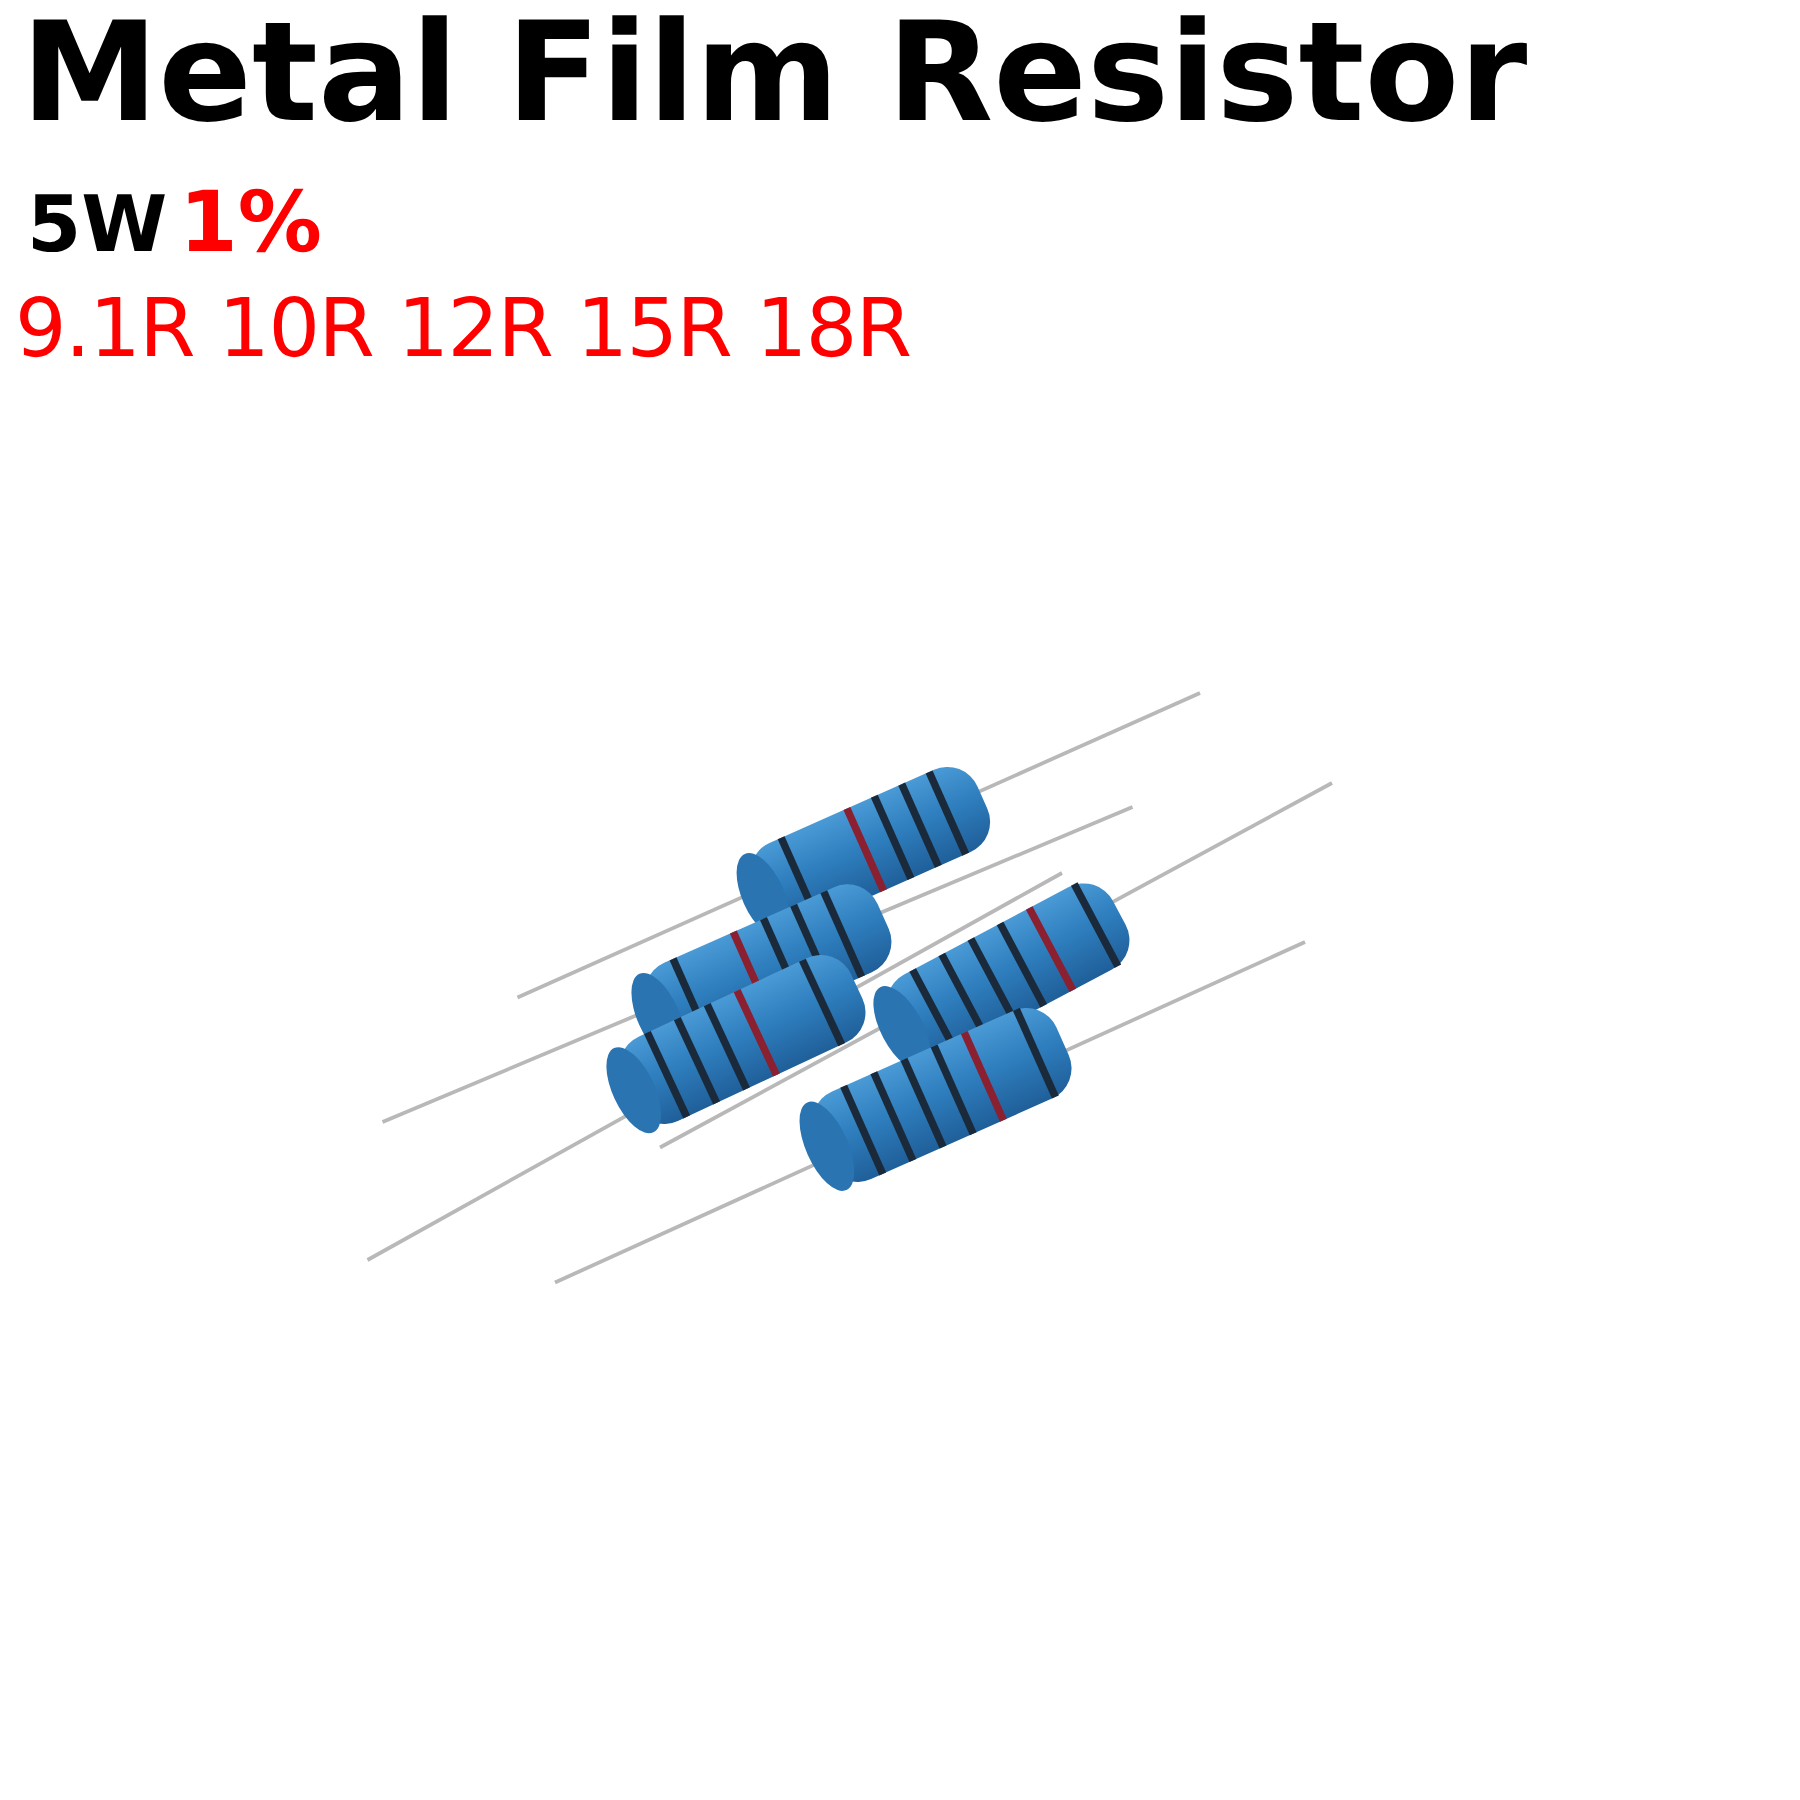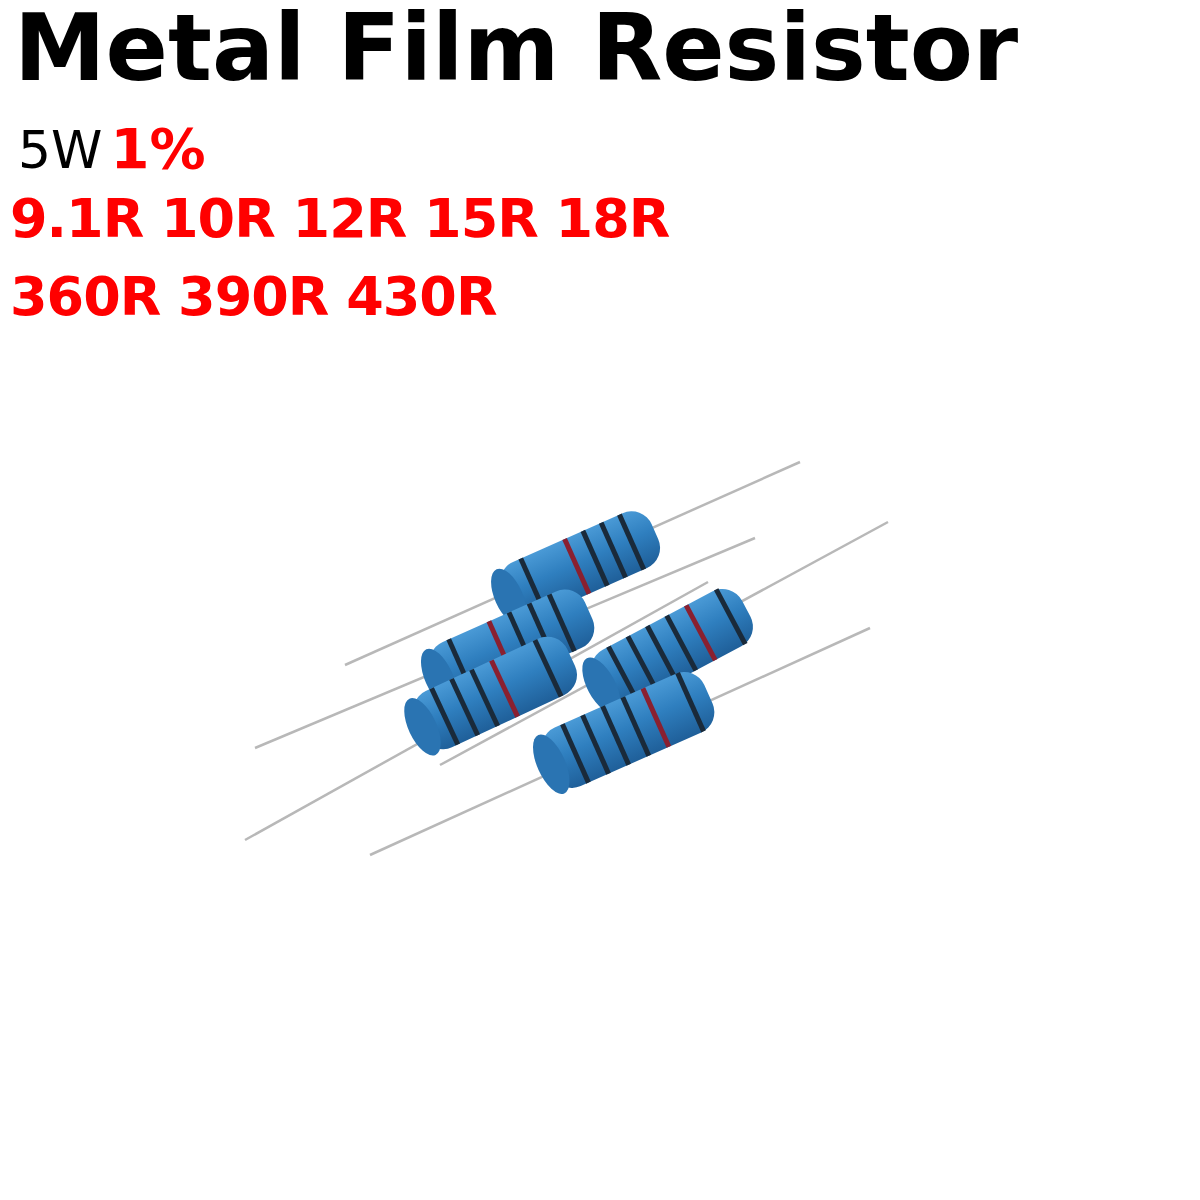--- a/index.html
+++ b/index.html
@@ -1,36 +1,35 @@
 <!DOCTYPE html>
 <html><head>
 <meta charset="utf-8">
 <style>
   html, body { margin:0; padding:0; background:#ffffff; }
   body { width:1200px; height:1200px; position:relative; overflow:hidden; font-family:"DejaVu Sans", sans-serif; }
   .title { position:absolute; left:14px; top:-4px; font-size:92px; font-weight:bold; color:#000; letter-spacing:0px; white-space:nowrap; line-height:1.15; }
   .spec { position:absolute; left:18px; top:118px; white-space:nowrap; line-height:1.1; }
-  .spec .power { font-size:52px; font-weight:normal; color:#000; }
+  .spec .power { font-size:52px; font-weight:bold; color:#000; }
   .spec .tol { font-size:56px; font-weight:bold; color:#ff0000; margin-left:8px; }
-  .values { position:absolute; left:10px; top:180px; color:#ff0000; font-weight:bold; font-size:54px; line-height:78px; white-space:nowrap; letter-spacing:-1px; }
+  .values { position:absolute; left:10px; top:180px; color:#ff0000; font-weight:normal; font-size:54px; line-height:78px; white-space:nowrap; letter-spacing:-1px; }
   .values .row { display:block; }
   .photo { position:absolute; left:0; top:420px; width:1200px; height:620px; }
 </style>
 </head>
 <body>
 
 <div class="title">Metal Film Resistor</div>
 
 <div class="spec">
   <span class="power">5W</span><span class="tol">1%</span>
 </div>
 
 <div class="values">
   <span class="row">9.1R 10R 12R 15R 18R</span>
-  <span class="row">360R 390R 430R</span>
 </div>
 
 <svg class="photo" viewBox="0 420 1200 620" xmlns="http://www.w3.org/2000/svg">
   <defs>
     <linearGradient id="bodyGrad" x1="0" y1="0" x2="0" y2="1">
       <stop offset="0" stop-color="#4a9ad6"></stop>
       <stop offset="0.45" stop-color="#2f7fbf"></stop>
       <stop offset="1" stop-color="#1f5f99"></stop>
     </linearGradient>
   </defs>

